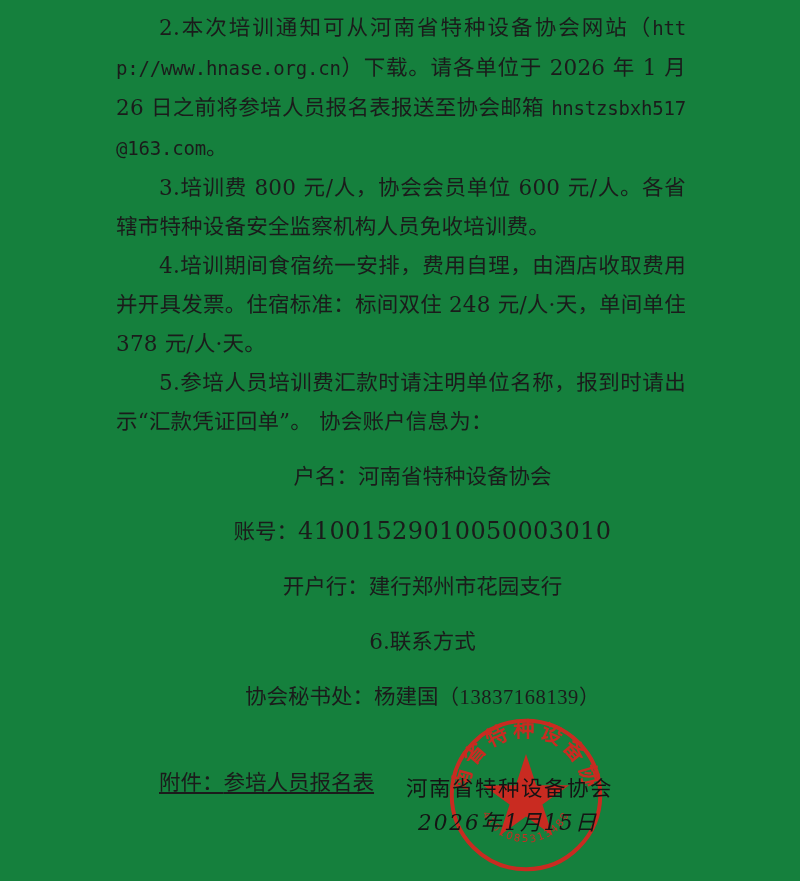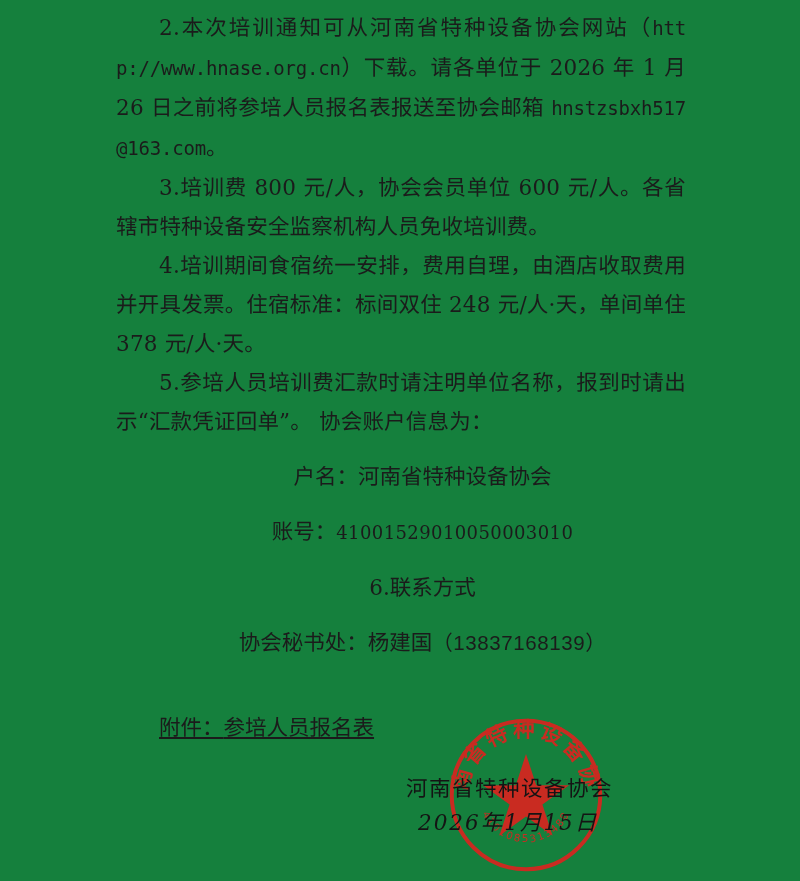--- a/index.html
+++ b/index.html
@@ -48,37 +48,37 @@
   .para.justify-all {
     text-align-last: justify;
   }
 
   .latin {
     font-family: "DejaVu Sans Mono", "Liberation Mono", monospace;
     font-size: 19px;
     letter-spacing: -0.2px;
   }
   .num {
-    font-family: Liberation Sans, sans-serif;
+    font-family: Liberation Serif, serif;
     font-size: 20.5px;
     letter-spacing: 0.6px;
   }
 
   
   .subline {
     font-size: 21.5px;
     line-height: 39px;
     text-indent: 2em;
     margin: 16px;
     white-space: nowrap;
     text-align: center;
   }
   .subline .acct {
     font-family: "DejaVu Serif", "Liberation Serif", serif;
-    font-size: 18px;
+    font-size: 24px;
     letter-spacing: 0.4px;
   }
   .spacer-md { height: 30px; }
 
   
   .attach {
     font-size: 21.5px;
     line-height: 39px;
     text-indent: 2em;
     margin: 0;
@@ -143,20 +143,23 @@
 
     <p class="para indent">
       <span>5.</span><span>参培人员培训费汇款时请注明单位名称，报到时请出示“汇款凭证回单”。 协会账户信息为：</span>
     </p>
 
     <p class="subline">
       <span>户名：</span><span>河南省特种设备协会</span>
     </p>
     <p class="subline">
       <span>账号：</span><span class="acct">41001529010050003010</span>
+    </p>
+    <p class="subline">
+      <span>开户行：</span><span>建行郑州市花园支行</span>
     </p>
 
     <p class="subline">
       <span>6.</span><span>联系方式</span>
     </p>
     <p class="subline">
       <span>协会秘书处：</span><span>杨建国</span><span class="num">（13837168139）</span>
     </p>
 
     <div class="spacer-md"></div>

